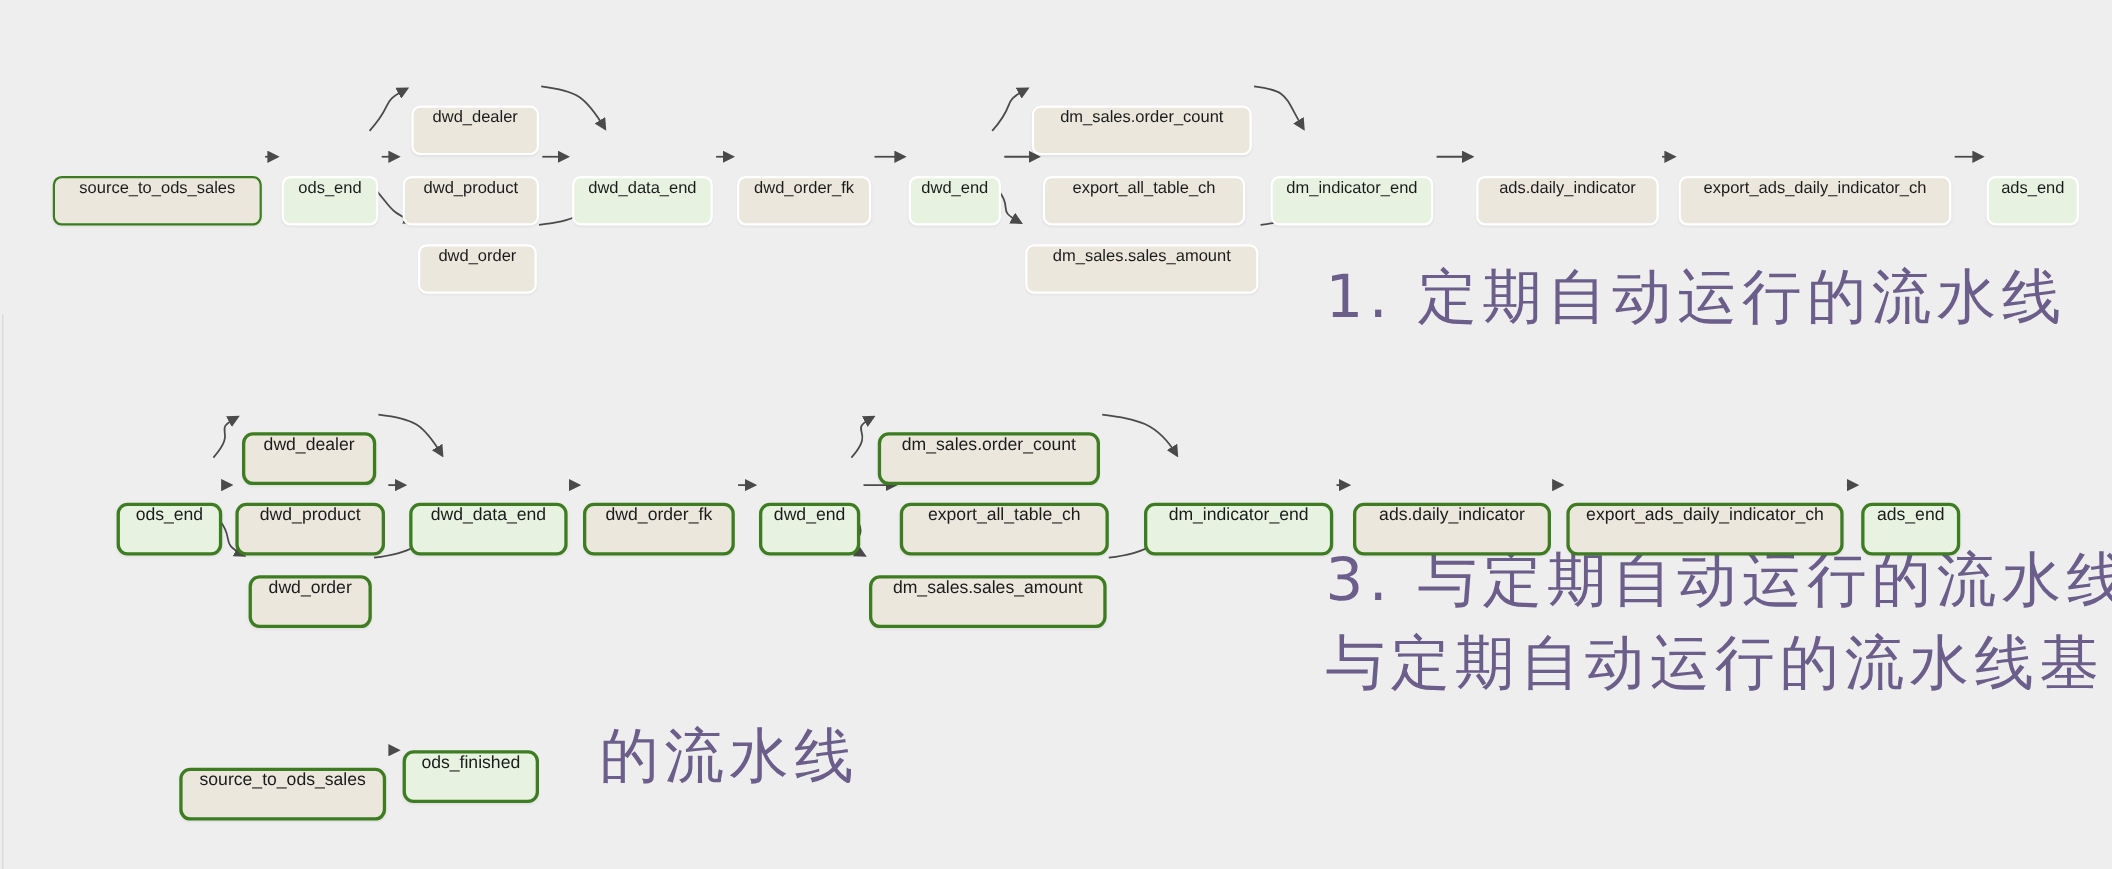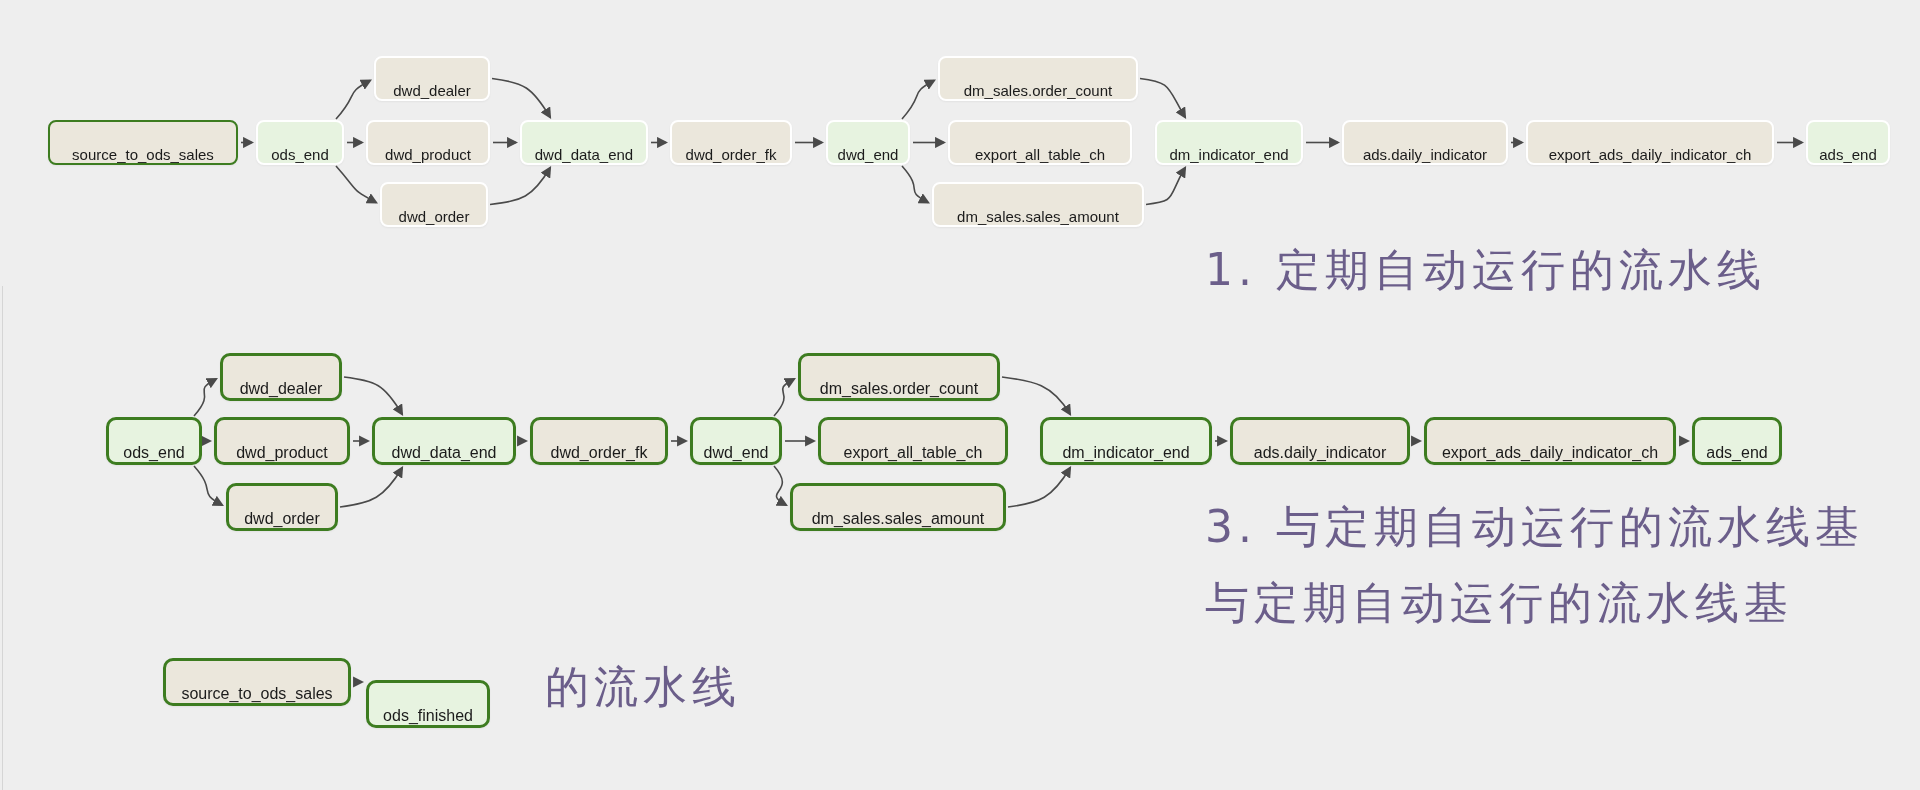--- a/index.html
+++ b/index.html
@@ -1,26 +1,27 @@
 <!DOCTYPE html>
 <html><head>
 <meta charset="utf-8">
 <style>
   html,body{margin:0;padding:0;}
   body{background:#eeeeee;font-family:"Liberation Sans",sans-serif;}
   #canvas{position:relative;width:1920px;height:790px;overflow:hidden;background:#eeeeee;}
   #edges{position:absolute;left:0;top:0;width:1920px;height:790px;}
   .edge{fill:none;stroke:#4a4a4a;stroke-width:1.6px;}
   .node{
-    position:absolute;display:flex;align-items:flex-end;justify-content:center;
+    position:absolute;display:flex;align-items:flex-start;justify-content:center;
     box-sizing:border-box;color:#1b1b1b;white-space:nowrap;cursor:pointer;
     box-shadow:0 1px 2px rgba(0,0,0,0.05);
+    margin-top:40px;
   }
   .annotation{
-    position:absolute;color:#6b5e8a;font-size:44px;line-height:76px;letter-spacing:5px;
+    position:absolute;color:#6b5e8a;font-size:54px;line-height:76px;letter-spacing:5px;
     font-family:"DejaVu Sans",sans-serif;white-space:nowrap;
   }
   .window-divider{position:absolute;background:#d5d5d5;}
 </style>
 </head>
 <body>
 
 <div id="canvas">
   <svg id="edges" xmlns="http://www.w3.org/2000/svg">
     <defs>
@@ -159,16 +160,16 @@
     </div>
     <div class="node" style="left: 1424px; top: 417px; width: 252px; height: 48px; font-size: 16px; border-radius: 10px; background: rgb(235, 231, 220); border: 3px solid rgb(61, 124, 32); color: rgb(27, 27, 27);">
       <span>export_ads_daily_indicator_ch</span>
     </div>
     <div class="node" style="left: 1692px; top: 417px; width: 90px; height: 48px; font-size: 16px; border-radius: 10px; background: rgb(231, 243, 224); border: 3px solid rgb(61, 124, 32); color: rgb(27, 27, 27);">
       <span>ads_end</span>
     </div>
     <div class="node" style="left: 163px; top: 658px; width: 188px; height: 48px; font-size: 16px; border-radius: 10px; background: rgb(235, 231, 220); border: 3px solid rgb(61, 124, 32); color: rgb(27, 27, 27);">
       <span>source_to_ods_sales</span>
     </div>
-    <div class="node" style="left: 366px; top: 680px; width: 124px; height: 48px; font-size: 16px; border-radius: 10px; background: rgb(231, 243, 224); border: 3px solid rgb(61, 124, 32); color: rgb(27, 27, 27);">
+    <div class="node" style="left: 366px; top: 642px; width: 124px; height: 48px; font-size: 16px; border-radius: 10px; background: rgb(231, 243, 224); border: 3px solid rgb(61, 124, 32); color: rgb(27, 27, 27);">
       <span>ods_finished</span>
     </div>
   </div>
 
 </body></html>

